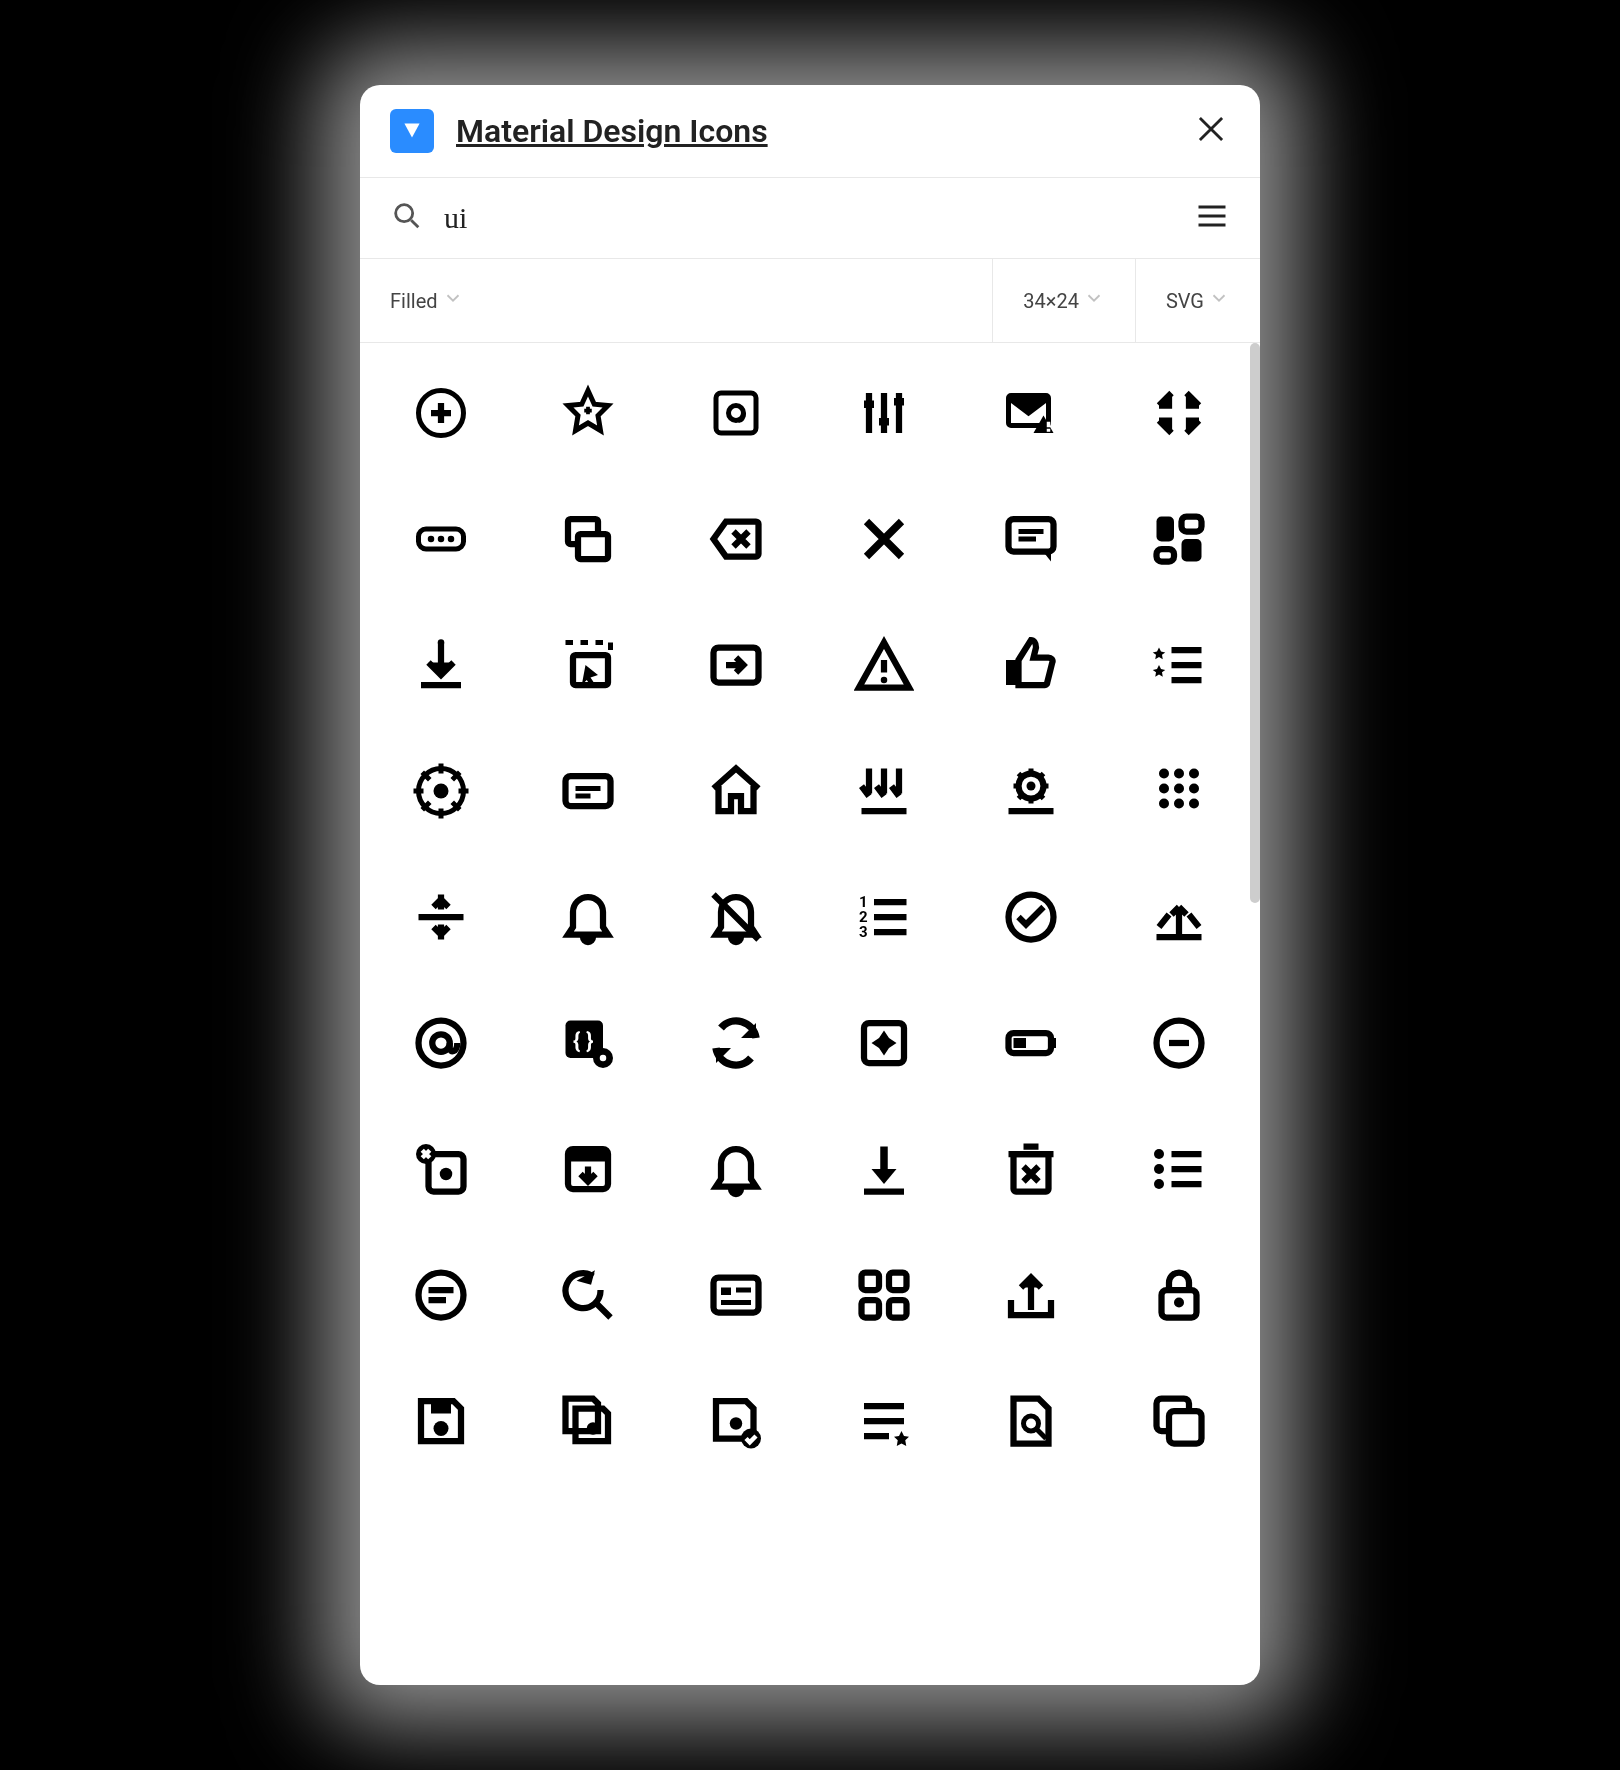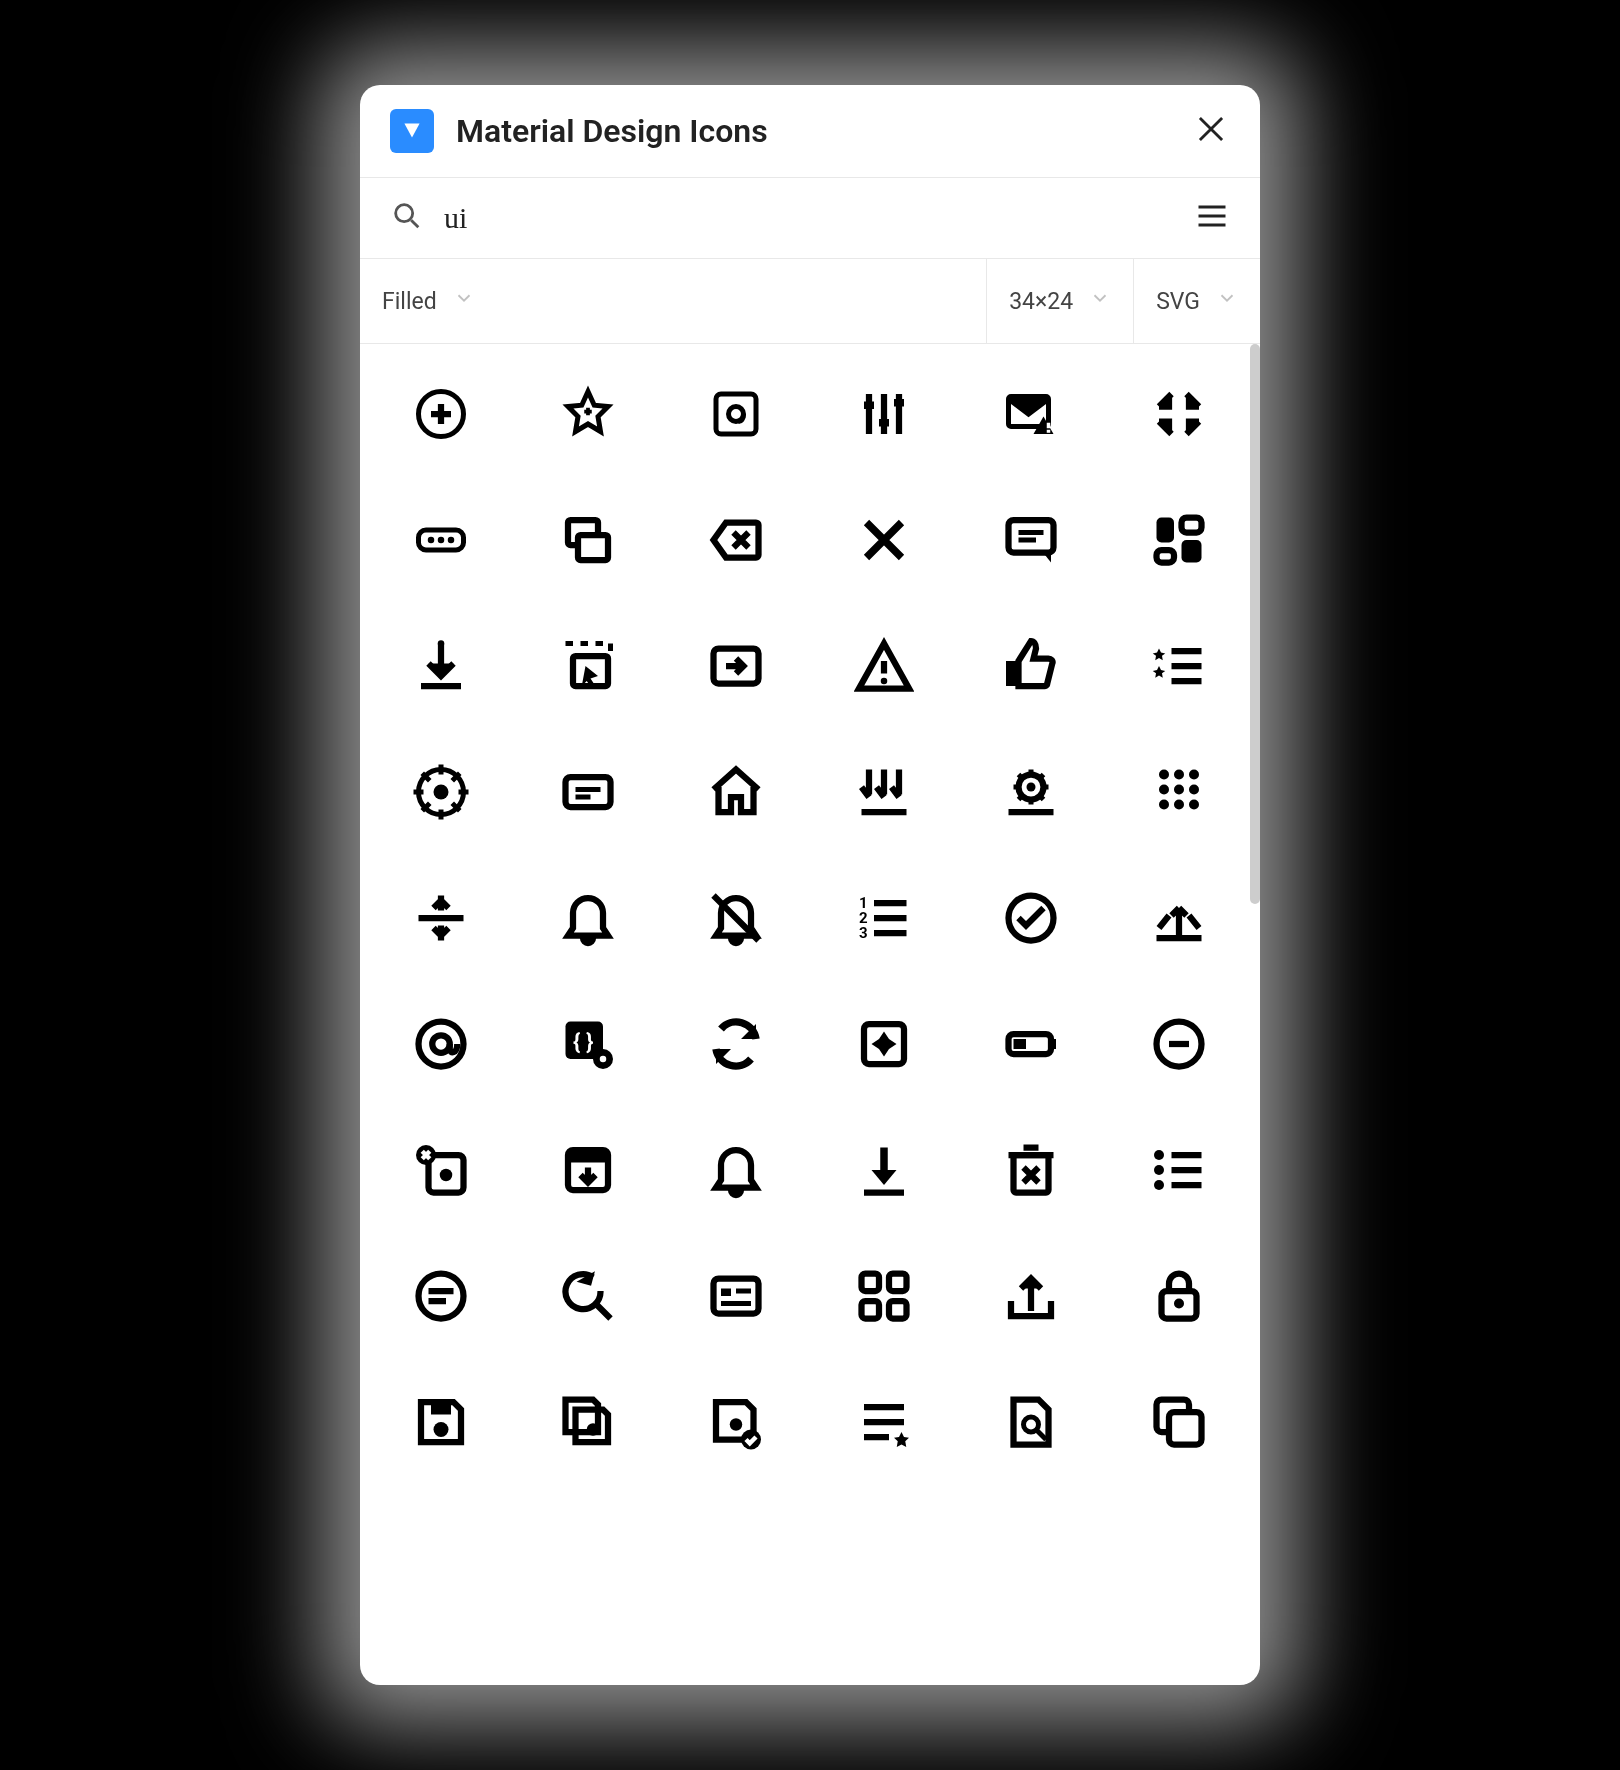--- a/index.html
+++ b/index.html
@@ -36,20 +36,21 @@
     border-radius: 6px;
     display: flex;
     align-items: center;
     justify-content: center;
   }
   .title {
     font-size: 32px;
     font-weight: 600;
     margin-left: 22px;
     color: #222;
+    text-decoration: underline;
   }
   .close {
     margin-left: auto;
     cursor: pointer;
   }
   .searchbar {
     display: flex;
     align-items: center;
     padding: 20px 30px;
     border-bottom: 1px solid #e8e8e8;
@@ -62,28 +63,28 @@
     margin-left: 20px;
     color: #222;
     font-family: Liberation Serif, serif;
   }
   .menu-btn { cursor: pointer; }
   .filterbar {
     display: flex;
     border-bottom: 1px solid #e8e8e8;
   }
   .filter {
-    padding: 28px 22px;
+    padding: 28px 30px;
     display: flex;
     align-items: center;
-    font-size: 23px;
+    font-size: 20px;
     color: #444;
     border-right: 1px solid #e8e8e8;
     cursor: pointer;
-    gap: 16px;
+    gap: 4px;
   }
   .filter:first-child { flex: 1; }
   .filter:last-child { border-right: none; }
   .chev { opacity: 0.4; }
   .scroller {
     flex: 1;
     overflow: hidden;
     position: relative;
     padding: 30px 30px 0 30px;
   }

